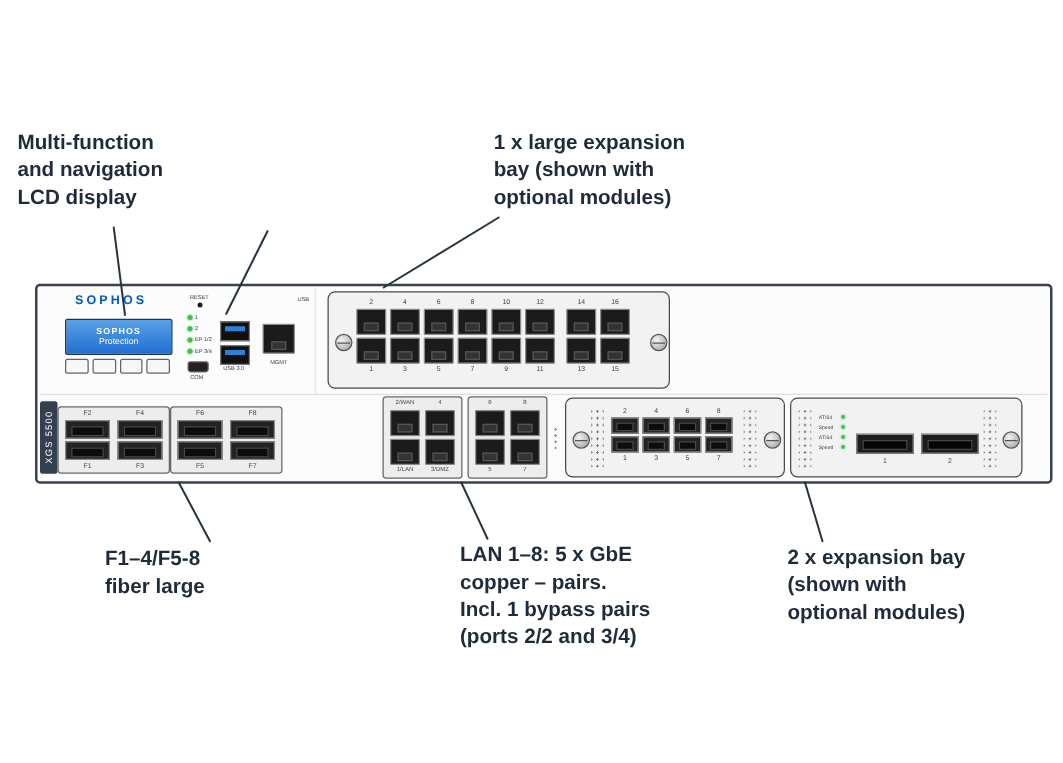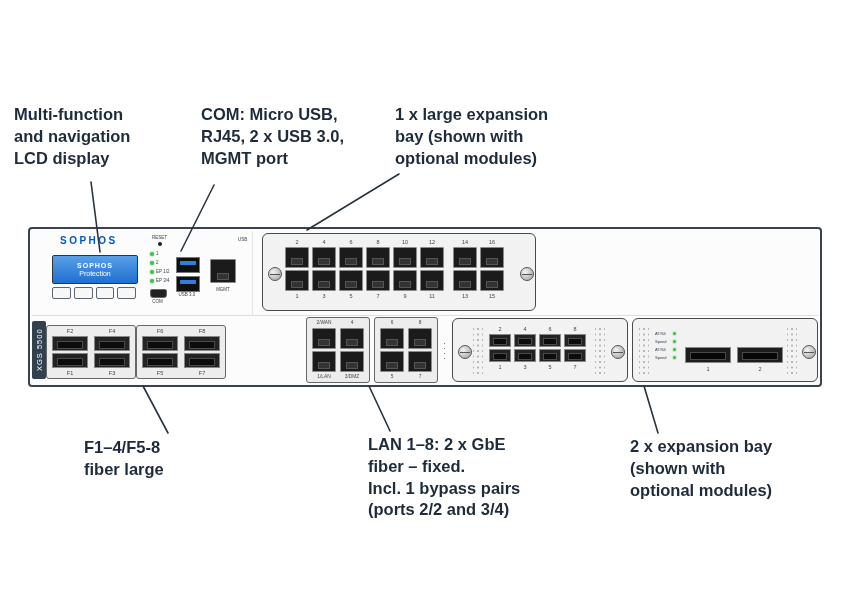--- a/index.html
+++ b/index.html
@@ -10,21 +10,21 @@
   .ann{position:absolute;font-weight:bold;font-size:16.5px;line-height:1.32;
     color:#1e2b3a;z-index:3;}
   .ann.center{}
 
   
   .lines{position:absolute;left:0;top:0;z-index:2;}
   .lines line{stroke:#27333f;stroke-width:1.6;stroke-linecap:round;}
 
   
   .chassis{position:absolute;left:28px;top:227px;width:790px;height:156px;
-    background:#fcfcfc;border:2px solid #39424e;border-radius:4px;z-index:1;}
+    background:#fcfcfc;border:2px solid #39424e;border-radius:4px;z-index:1;padding-left:20px;}
   .seam-h{position:absolute;left:2px;right:2px;top:86px;height:1px;background:#dedede;}
   .seam-v{position:absolute;left:222px;top:2px;height:84px;width:1px;background:#e4e4e4;}
 
   .brand{position:absolute;left:30px;top:6px;font-size:10px;font-weight:bold;
     letter-spacing:2.5px;color:#0059c1;}
   .lcd{position:absolute;left:22px;top:26px;width:84px;height:27px;border-radius:2px;
     background:linear-gradient(180deg,#5aa0e8,#1f6fd0);border:1px solid #23364a;color:#fff;
     display:flex;flex-direction:column;align-items:center;justify-content:center;gap:1px;}
   .lcd .l1{font-size:7px;font-weight:bold;letter-spacing:1px;}
   .lcd .l2{font-size:7px;}
@@ -91,38 +91,33 @@
 </head>
 <body>
 
 <div class="canvas">
 
   <div class="ann center" style="left:14px;top:104px;width:155px">
     <div>Multi-function</div>
     <div>and navigation</div>
     <div>LCD display</div>
   </div>
-  <div class="ann" style="left:201px;top:104px;width:195px">
-    <div>COM: Micro USB,</div>
-    <div>RJ45, 2 x USB 3.0,</div>
-    <div>MGMT port</div>
-  </div>
   <div class="ann" style="left:395px;top:104px;width:200px">
     <div>1 x large expansion</div>
     <div>bay (shown with</div>
     <div>optional modules)</div>
   </div>
 
   <div class="ann center" style="left:84px;top:437px;width:140px">
     <div>F1–4/F5-8</div>
     <div>fiber large</div>
   </div>
   <div class="ann" style="left:368px;top:434px;width:210px">
-    <div>LAN 1–8: 2 x GbE</div>
-    <div>fiber – fixed.</div>
+    <div>LAN 1–8: 5 x GbE</div>
+    <div>copper – pairs.</div>
     <div>Incl. 1 bypass pairs</div>
     <div>(ports 2/2 and 3/4)</div>
   </div>
   <div class="ann" style="left:630px;top:436px;width:190px">
     <div>2 x expansion bay</div>
     <div>(shown with</div>
     <div>optional modules)</div>
   </div>
 
   <svg class="lines" width="850" height="610" viewBox="0 0 850 610">

